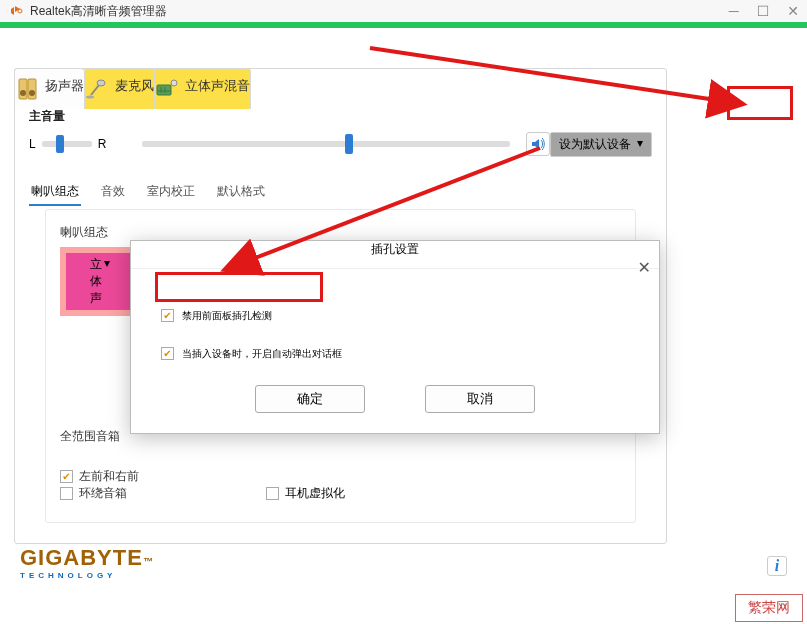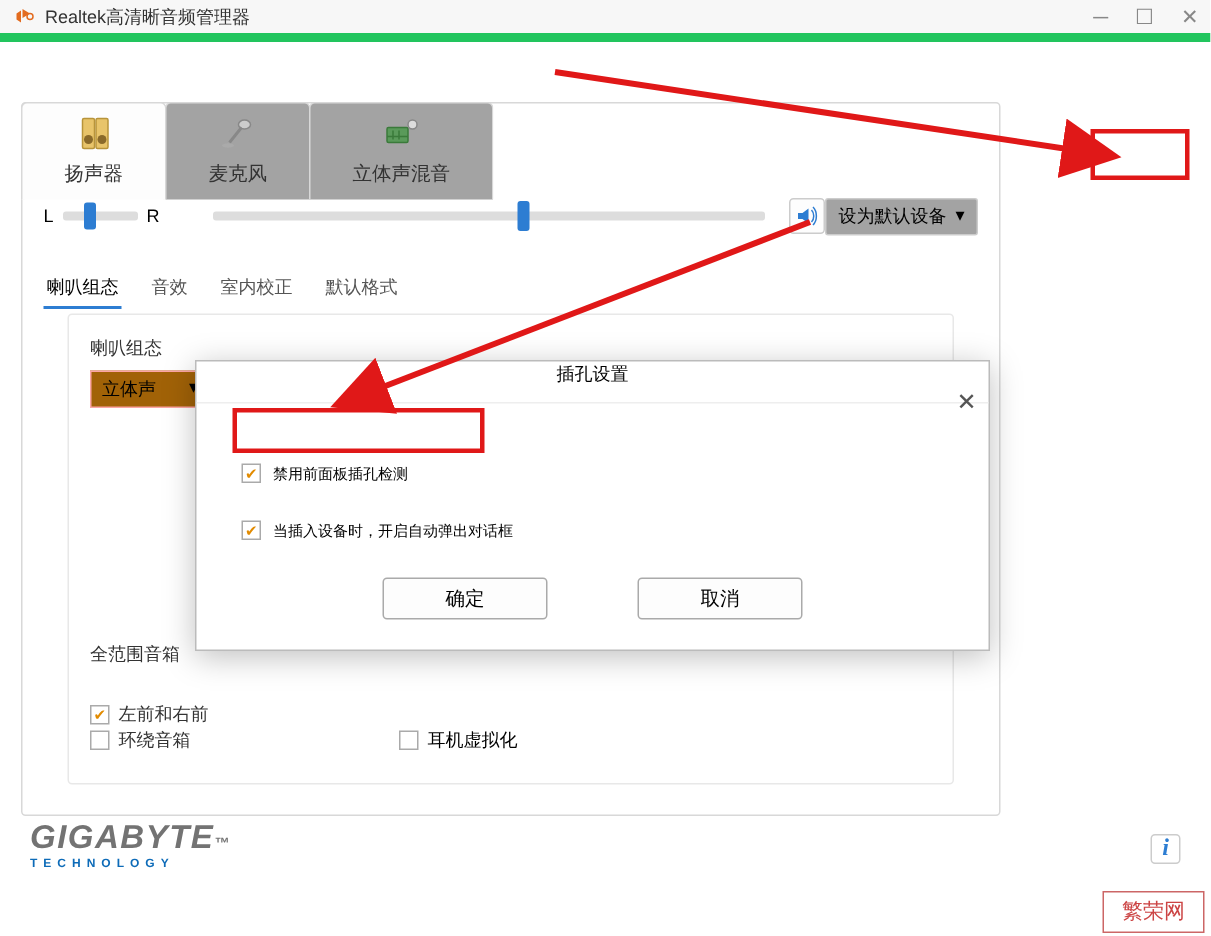--- a/index.html
+++ b/index.html
@@ -12,22 +12,22 @@
 .winctrl { display: flex; gap: 18px; color: #888; font-size: 14px; }
 .winctrl span { cursor: pointer; }
 
 
 .content { position: absolute; top: 28px; left: 0; right: 0; bottom: 40px; padding: 12px; }
 .panel { position: absolute; top: 40px; left: 14px; right: 140px; bottom: 40px; border: 1px solid #d8d8d8; border-radius: 3px; background: #fff; }
 .rightcol { position: absolute; top: 40px; right: 14px; width: 120px; bottom: 40px; }
 
 
 .devtabs { position: absolute; top: 40px; left: 14px; display: flex; z-index: 2; }
-.devtab { display: flex; align-items: center; gap: 6px; padding: 8px 28px; border: 1px solid #d8d8d8; border-bottom: none; background: #fdfdfd; border-radius: 4px 4px 0 0; font-size: 13px; color: #333; cursor: pointer; margin-right: -1px; flex-direction: column; }
-.devtab.inactive { background: #a3a3a3; }
+.devtab { display: flex; gap: 6px; padding: 8px 0; border: 1px solid #d8d8d8; border-bottom: none; background: #fdfdfd; border-radius: 4px 4px 0 0; font-size: 13px; color: #333; cursor: pointer; margin-right: -1px; }
+.devtab.inactive { background: #fde047; }
 .devtab .devicon { width: 24px; height: 24px; }
 
 
 .volume-row { position: absolute; top: 55px; left: 14px; right: 14px; height: 40px; display: flex; align-items: center; }
 .vlabel { font-size: 12px; font-weight: bold; color: #222; position: absolute; top: -16px; left: 0; }
 .balance { display: flex; align-items: center; gap: 6px; font-size: 12px; margin-right: 20px; }
 .balslider { width: 50px; height: 6px; background: #ddd; position: relative; border-radius: 2px; }
 .balslider .thumb { width: 8px; height: 18px; background: #2d7dd2; position: absolute; top: -6px; left: 14px; border-radius: 2px; }
 .mainslider { flex: 1; height: 6px; background: #ddd; position: relative; border-radius: 2px; margin: 0 16px; }
 .mainslider .thumb { width: 8px; height: 20px; background: #2d7dd2; position: absolute; top: -7px; left: 55%; border-radius: 2px; }
@@ -35,21 +35,21 @@
 .defselect { margin-left: auto; border: 1px solid #ccc; padding: 3px 8px; font-size: 12px; background: #a3a3a3; border-radius: 2px; display: flex; align-items: flex-start; gap: 6px; }
 
 
 .subtabs { position: absolute; top: 110px; left: 14px; display: flex; gap: 18px; font-size: 12px; color: #555; }
 .subtab { padding: 4px 2px; cursor: pointer; }
 .subtab.active { color: #000; border-bottom: 2px solid #2d7dd2; }
 
 
 .configbox { position: absolute; top: 140px; left: 30px; right: 30px; bottom: 20px; border: 1px solid #e8e8e8; border-radius: 3px; padding: 14px; }
 .configlbl { font-size: 12px; color: #333; margin-bottom: 6px; display: block; }
-.configsel { border: 1px solid #fca5a5; padding: 3px 7px; font-size: 12px; width: 80px; display: flex; justify-content: space-between; background: #a16207; }
+.configsel { border: 6px solid #fca5a5; padding: 3px 24px; font-size: 12px; width: 80px; display: flex; justify-content: space-between; background: #ec4899; }
 .roomimg { position: absolute; top: 30px; left: 200px; width: 260px; height: 200px; }
 .fullrange { position: absolute; bottom: 20px; left: 14px; font-size: 12px; color: #333; }
 .fullrange .grplbl { margin-bottom: 23px; display: block; }
 .chk { display: flex; align-items: center; gap: 6px; margin: 0 0; }
 .chkbox { width: 13px; height: 13px; border: 1px solid #aaa; display: inline-flex; align-items: center; justify-content: center; font-size: 10px; color: #e28b00; background: #fff; }
 .chkbox.checked::before { content: "✔"; }
 .headphone { position: absolute; bottom: 20px; left: 220px; font-size: 12px; }
 
 
 .advlink { color: #1a5fd4; font-size: 12px; text-decoration: underline; font-weight: bold; display: block; margin-bottom: 18px; text-align: center; }
@@ -63,21 +63,21 @@
 .dlg-title { height: 28px; display: flex; align-items: center; padding: 0 8px; font-size: 12px; border-bottom: 1px solid #eee; flex-direction: column; }
 .dlg-title .ticon { width: 14px; height: 14px; margin-right: 6px; }
 .dlg-close { margin-left: auto; font-size: 16px; color: #555; cursor: pointer; }
 .dlg-body { padding: 16px 30px 20px; }
 .dlg-row { font-size: 10px; margin: 24px 0; display: flex; align-items: flex-start; gap: 8px; }
 .dlg-buttons { display: flex; justify-content: center; gap: 60px; margin-top: 16px; }
 .dlg-buttons button { width: 110px; padding: 4px 0; font-size: 13px; border: 1px solid #aaa; background: #fdfdfd; border-radius: 3px; cursor: pointer; }
 
 
 .brand { position: absolute; left: 20px; bottom: 44px; font-family: Arial, sans-serif; }
-.brand .g { font-size: 22px; font-weight: 900; font-style: italic; color: #737373; letter-spacing: 1px; }
+.brand .g { font-size: 22px; font-weight: 900; color: #a16207; letter-spacing: 1px; }
 .brand .t { font-size: 8px; color: #0d6bb8; letter-spacing: 4px; font-weight: bold; }
 .infobtn { position: absolute; right: 20px; bottom: 48px; width: 20px; height: 20px; border: 1px solid #ccc; border-radius: 3px; display: flex; align-items: center; justify-content: center; font-style: italic; font-family: serif; color: #2d7dd2; font-weight: bold; cursor: pointer; }
 
 
 .footer { position: absolute; right: 4px; bottom: 2px; border: 1px solid #c66; color: #c44; font-size: 14px; padding: 4px 12px; background: #fff; }
 
 
 .redbox1 { position: absolute; top: 86px; right: 14px; width: 66px; height: 34px; border: 3px solid #e01818; z-index: 20; }
 .redbox2 { position: absolute; top: 272px; left: 155px; width: 168px; height: 30px; border: 3px solid #e01818; z-index: 20; }
 svg.arrows { position: absolute; top: 0; left: 0; width: 807px; height: 624px; pointer-events: none; z-index: 19; }

